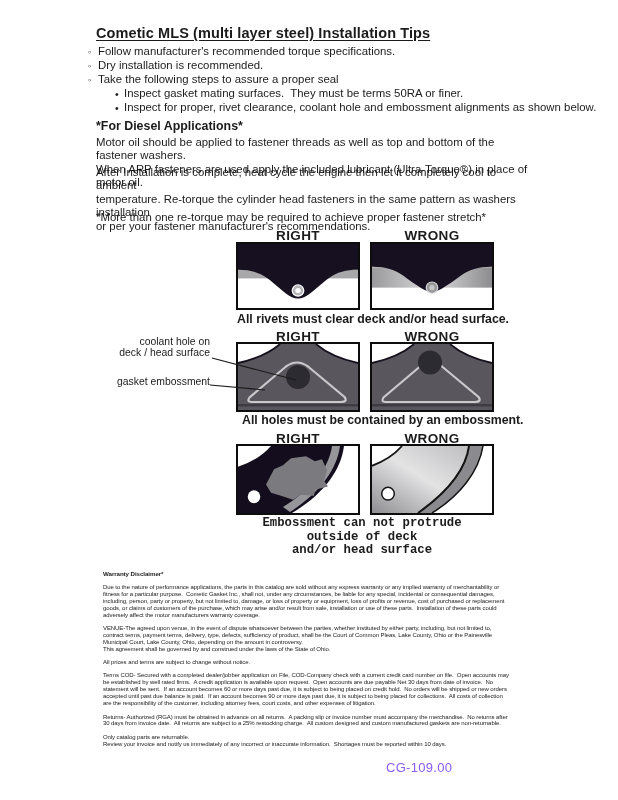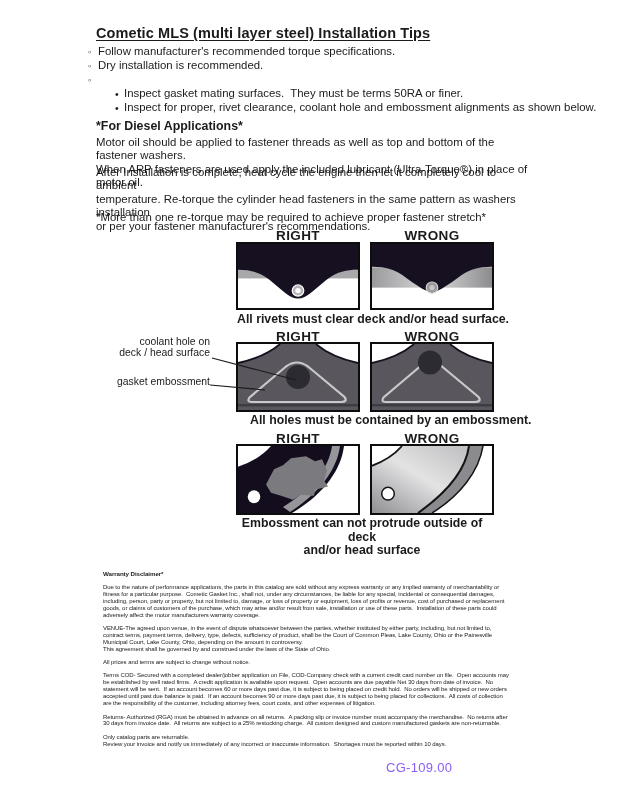--- a/index.html
+++ b/index.html
@@ -48,20 +48,21 @@
     <div class="b-row">
       <span class="m">◦</span>
       <span class="t">Follow manufacturer's recommended torque specifications.</span>
     </div>
     <div class="b-row">
       <span class="m">◦</span>
       <span class="t">Dry installation is recommended.</span>
     </div>
     <div class="b-row">
       <span class="m">◦</span>
+      <span class="t">Take the following steps to assure a proper seal</span>
     </div>
     <div class="b-row sub">
       <span class="m">•</span>
       <span class="t">Inspect gasket mating surfaces.  They must be terms 50RA or finer.</span>
     </div>
     <div class="b-row sub">
       <span class="m">•</span>
       <span class="t">Inspect for proper, rivet clearance, coolant hole and embossment alignments as shown below.</span>
     </div>
   </div>
@@ -134,21 +135,21 @@
       <path d="M78,0 Q93,13 120,19" fill="none" stroke="#17111e" stroke-width="1.8"></path>
       <circle cx="58" cy="18.5" r="12" fill="#2d2b32"></circle>
     </svg>
   </div>
 
   <svg class="overlay" viewBox="0 0 220 60">
     <line x1="112" y1="18" x2="196" y2="40" stroke="#1a1a1a" stroke-width="1.2"></line>
     <line x1="110" y1="45" x2="165" y2="50" stroke="#1a1a1a" stroke-width="1.2"></line>
   </svg>
 
-  <div class="caption" style="left:242px;top:414px;margin-left:8px;">All holes must be contained by an embossment.</div>
+  <div class="caption" style="left:242px;top:414px;">All holes must be contained by an embossment.</div>
 
   <div class="fig-label" style="left:236px;top:431px;">RIGHT</div>
   <div class="fig-label" style="left:370px;top:431px;">WRONG</div>
 
   <div class="fig-box" style="left:236px;top:444px;height:71px;">
     <svg viewBox="0 0 120 66" preserveAspectRatio="none">
       <rect x="0" y="0" width="120" height="66" fill="#ffffff"></rect>
       <path d="M0,0 H106 C103,24 85,48 54,66 L0,66 Z" fill="#140d1d"></path>
       <path d="M102,0 C99,23 82,46 52,65 L45,60 C75,42 91,21 94,0 Z" fill="#96959a"></path>
       <path d="M28,38 L36,23 L45,19 L53,12 L68,10 L77,15 L84,13 L89,24 L86,34 L90,40 L77,43 L76,49 L63,48 L55,53 L43,49 L33,46 Z" fill="#7b7a7e"></path>
@@ -168,21 +169,21 @@
       <rect x="0" y="0" width="120" height="66" fill="#ffffff"></rect>
       <path d="M0,0 H97 C94,22 76,45 46,66 L0,66 Z" fill="url(#g3w)"></path>
       <path d="M97,0 L111,0 C107,25 88,49 60,66 L46,66 C76,45 94,22 97,0 Z" fill="#8b8b8f"></path>
       <path d="M97,0 C94,22 76,45 46,66" fill="none" stroke="#141414" stroke-width="2"></path>
       <path d="M111,0 C107,25 88,49 60,66" fill="none" stroke="#141414" stroke-width="1.5"></path>
       <path d="M0,0 H30 Q19,12.5 0,19.5 Z" fill="#ffffff"></path>
       <path d="M30,0 Q19,12.5 0,19.5" fill="none" stroke="#141414" stroke-width="1.8"></path>
       <circle cx="16" cy="47" r="6.3" fill="#ffffff" stroke="#141414" stroke-width="1.5"></circle>
     </svg>
   </div>
-  <div class="caption" style="left:237px;top:517px;width:250px;">Embossment can not protrude outside of deck
+  <div class="caption" style="left:237px;top:517px;width:250px;font-family:Liberation Mono, monospace;">Embossment can not protrude outside of deck
 and/or head surface</div>
 
   <div class="warranty">
     <div class="w-h">Warranty Disclaimer*</div>
     <p class="w-p">Due to the nature of performance applications, the parts in this catalog are sold without any express warranty or any implied warranty of merchantability or
 fitness for a particular purpose.  Cometic Gasket Inc., shall not, under any circumstances, be liable for any special, incidental or consequential damages,
 including, person, party or property, but not limited to, damage, or loss of property or equipment, loss of profits or revenue, cost of purchased or replacement
 goods, or claims of customers of the purchase, which may arise and/or result from sale, installation or use of these parts.  Installation of these parts could
 adversely affect the motor manufacturers warranty coverage.</p>
     <p class="w-p">VENUE-The agreed upon venue, in the event of dispute whatsoever between the parties, whether instituted by either party, including, but not limited to,

